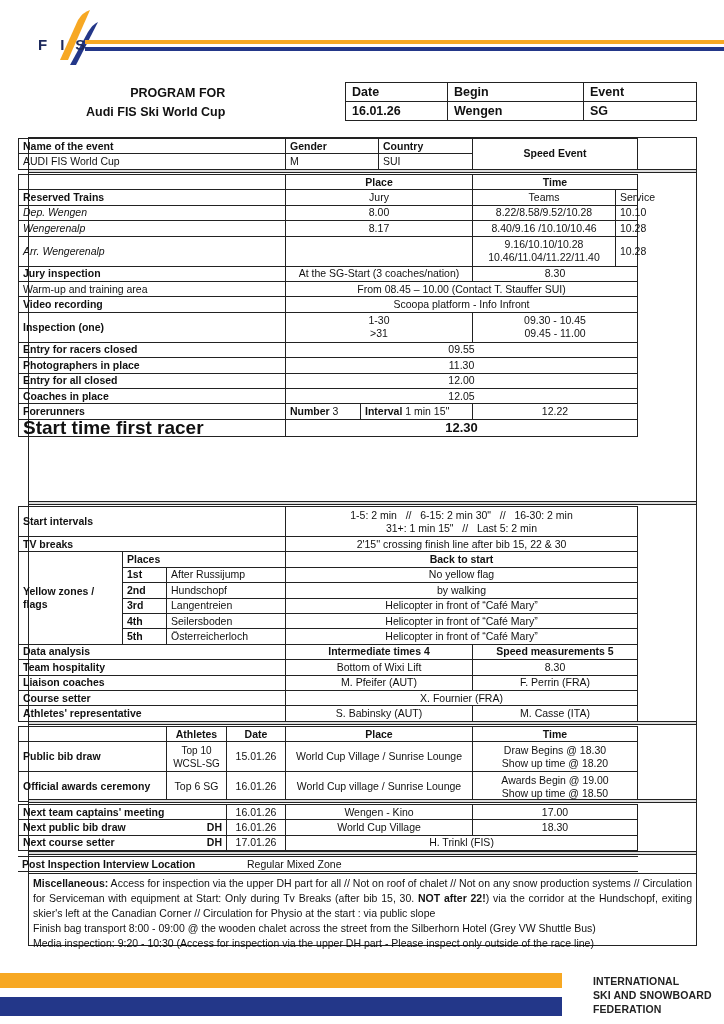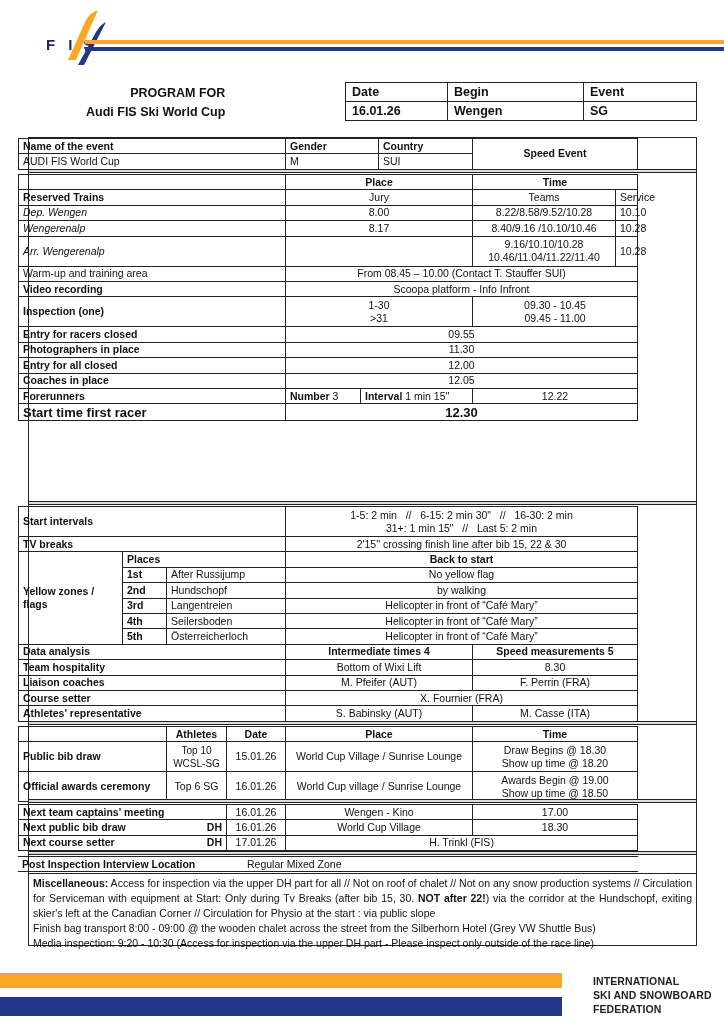--- a/index.html
+++ b/index.html
@@ -1,19 +1,19 @@
 <!DOCTYPE html>
 <html><head>
 <meta charset="utf-8">
 <style>
   * { box-sizing: border-box; margin: 0; padding: 0; }
   html, body { width: 724px; height: 1024px; background: #ffffff; overflow: hidden; }
   body { position: relative; font-family: "Liberation Sans", sans-serif; color: #111; font-size: 10.5px; }
 
-  .logo { position: absolute; left: 38px; top: 10px; width: 80px; height: 55px; margin-left: 8px; }
+  .logo { position: absolute; left: 38px; top: 10px; width: 80px; height: 55px; }
   .logo-letters { position: absolute; left: 0; top: 26px; font-weight: bold; font-size: 15px; letter-spacing: 1px; color: #1d2a5c; }
   .head-stripe-o { position: absolute; left: 85px; top: 40px; width: 639px; height: 4px; background: #f7a823; }
   .head-stripe-b { position: absolute; left: 85px; top: 47px; width: 639px; height: 4px; background: #233789; }
 
   .prog-title { position: absolute; left: 86px; top: 84px; font-weight: bold; font-size: 12.5px; line-height: 19px; text-align: right; }
 
   .top-table { position: absolute; left: 345px; top: 82px; border-collapse: collapse; }
   .top-table td { border: 1.5px solid #222; font-weight: bold; font-size: 12.5px; padding: 1px 6px; height: 19px; }
 
   table.main { position: absolute; left: 18px; width: 620px; border-collapse: collapse; table-layout: fixed; }
@@ -127,20 +127,25 @@
   <tr>
     <td class="i" style="height:30px">Arr. Wengerenalp</td>
     <td class="c" colspan="2"></td>
     <td class="c">
           <div>9.16/10.10/10.28</div>
           <div>10.46/11.04/11.22/11.40</div>
         </td>
     <td class="c">10.28</td>
   </tr>
   <tr>
+    <td class="b">Jury inspection</td>
+    <td class="c" colspan="2">At the SG-Start (3 coaches/nation)</td>
+    <td class="c" colspan="2">8.30</td>
+  </tr>
+  <tr>
     <td>Warm-up and training area</td>
     <td class="c" colspan="4">From 08.45 – 10.00 (Contact T. Stauffer SUI)</td>
   </tr>
   <tr>
     <td class="b">Video recording</td>
     <td class="c" colspan="4">Scoopa platform - Info Infront</td>
   </tr>
   <tr>
     <td class="b" style="height:30px">Inspection (one)</td>
     <td class="c" colspan="2">
@@ -168,21 +173,21 @@
     <td class="b">Coaches in place</td>
     <td class="c" colspan="4">12.05</td>
   </tr>
   <tr>
     <td class="b">Forerunners</td>
     <td><b>Number</b> <span>3</span></td>
     <td><b>Interval</b> <span>1 min 15''</span></td>
     <td class="c" colspan="2">12.22</td>
   </tr>
   <tr>
-    <td class="b" style="font-size:13px;height:17px">Start time first racer</td>
+    <td class="b" style="font-size:19px;height:17px">Start time first racer</td>
     <td class="b c" colspan="4" style="font-size:13px">12.30</td>
   </tr>
 </tbody>
   </table>
 <div class="sep" style="top:501px"></div>
 
 <table class="main" style="top:506px">
   <colgroup>
       <col style="width:104px">
       <col style="width:44px">

